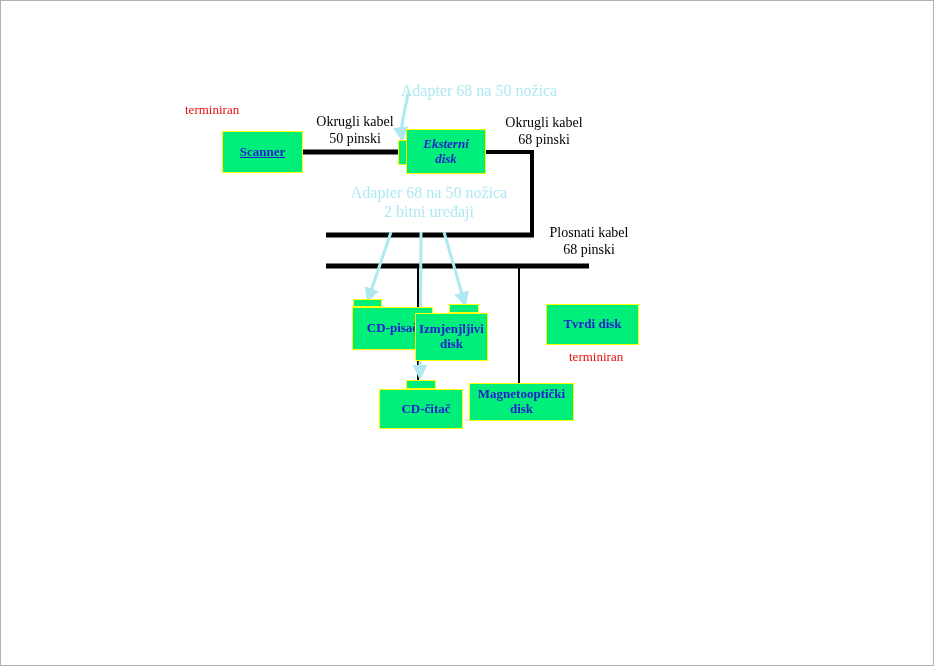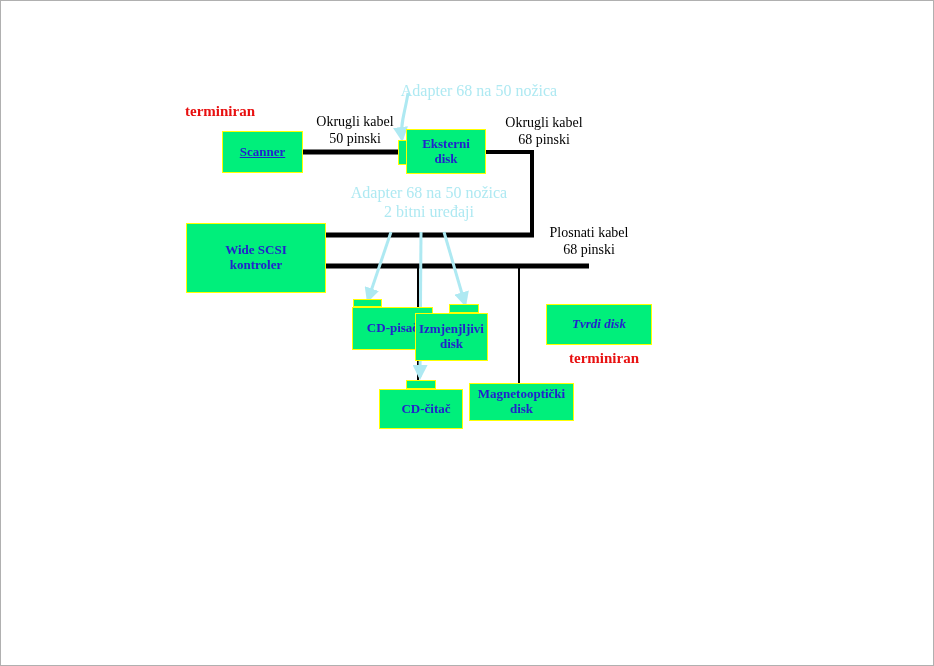--- a/index.html
+++ b/index.html
@@ -53,22 +53,22 @@
     position: absolute;
     font-family: "Liberation Serif", "DejaVu Serif", serif;
     font-size: 14px;
     line-height: 1.2;
     text-align: center;
     white-space: nowrap;
   }
   .lbl-black { color: #000000; }
   .lbl-red {
     color: #e81010;
-    font-weight: bold;
-    font-size: 15px;
+    font-weight: normal;
+    font-size: 13px;
   }
   .lbl-cyan {
     color: #aee9f2;
     font-size: 16px;
   }
 </style>
 </head>
 <body>
 
 <div id="canvas">
@@ -101,50 +101,44 @@
 
     <line x1="443" y1="231" x2="464" y2="303" stroke="#aee9f2" stroke-width="3" marker-end="url(#cyan-arrow)"></line>
   </svg>
 
   <div class="device" style="left:221px; top:130px; width:81px; height:42px;text-decoration:underline;">
     <span>Scanner</span>
   </div>
 
   <div class="adapter" style="left:397px; top:139px; width:9px; height:25px;"></div>
 
-  <div class="device" style="left:405px; top:128px; width:80px; height:45px;">
+  <div class="device" style="left:405px; top:128px; width:80px; height:45px;font-style:italic;">
     <div>
       <span>Eksterni</span>
       <span>disk</span>
     </div>
   </div>
 
-  <div class="device" style="left:185px; top:222px; width:140px; height:70px;">
-    <div>
-      <span>Wide SCSI</span>
-      <span>kontroler</span>
-    </div>
-  </div>
 
   <div class="adapter" style="left:352px; top:298px; width:29px; height:8px;"></div>
 
   <div class="device" style="left:327px; top:306px; width:81px; height:43px;margin-left:24px;">
     <span>CD-pisač</span>
   </div>
 
   <div class="adapter" style="left:448px; top:303px; width:30px; height:9px;"></div>
 
   <div class="device" style="left:414px; top:312px; width:73px; height:48px;">
     <div>
       <span>Izmjenjljivi</span>
       <span>disk</span>
     </div>
   </div>
 
-  <div class="device" style="left:545px; top:303px; width:106px; height:41px;font-style:italic;">
+  <div class="device" style="left:545px; top:303px; width:93px; height:41px;">
     <span>Tvrdi disk</span>
   </div>
 
   <div class="adapter" style="left:405px; top:379px; width:30px; height:9px;"></div>
 
   <div class="device" style="left:378px; top:388px; width:84px; height:40px;padding-left:12px;">
     <span>CD-čitač</span>
   </div>
 
   <div class="device" style="left:468px; top:382px; width:105px; height:38px;">

